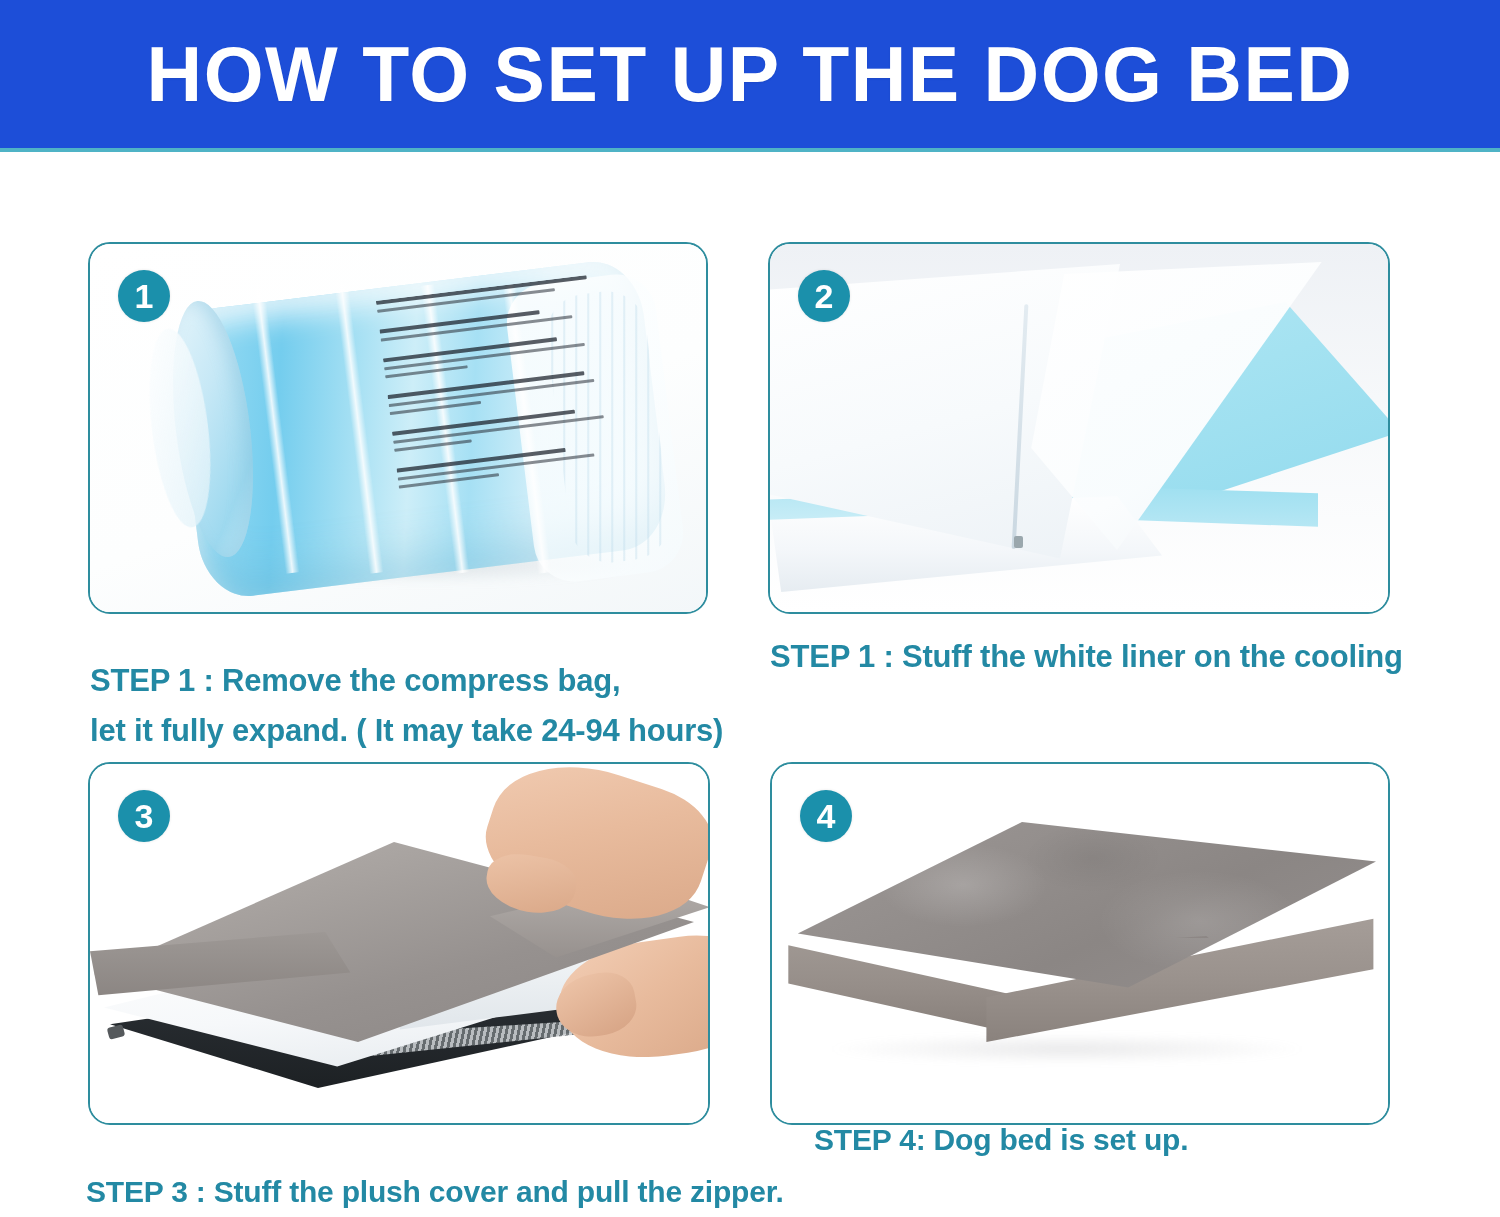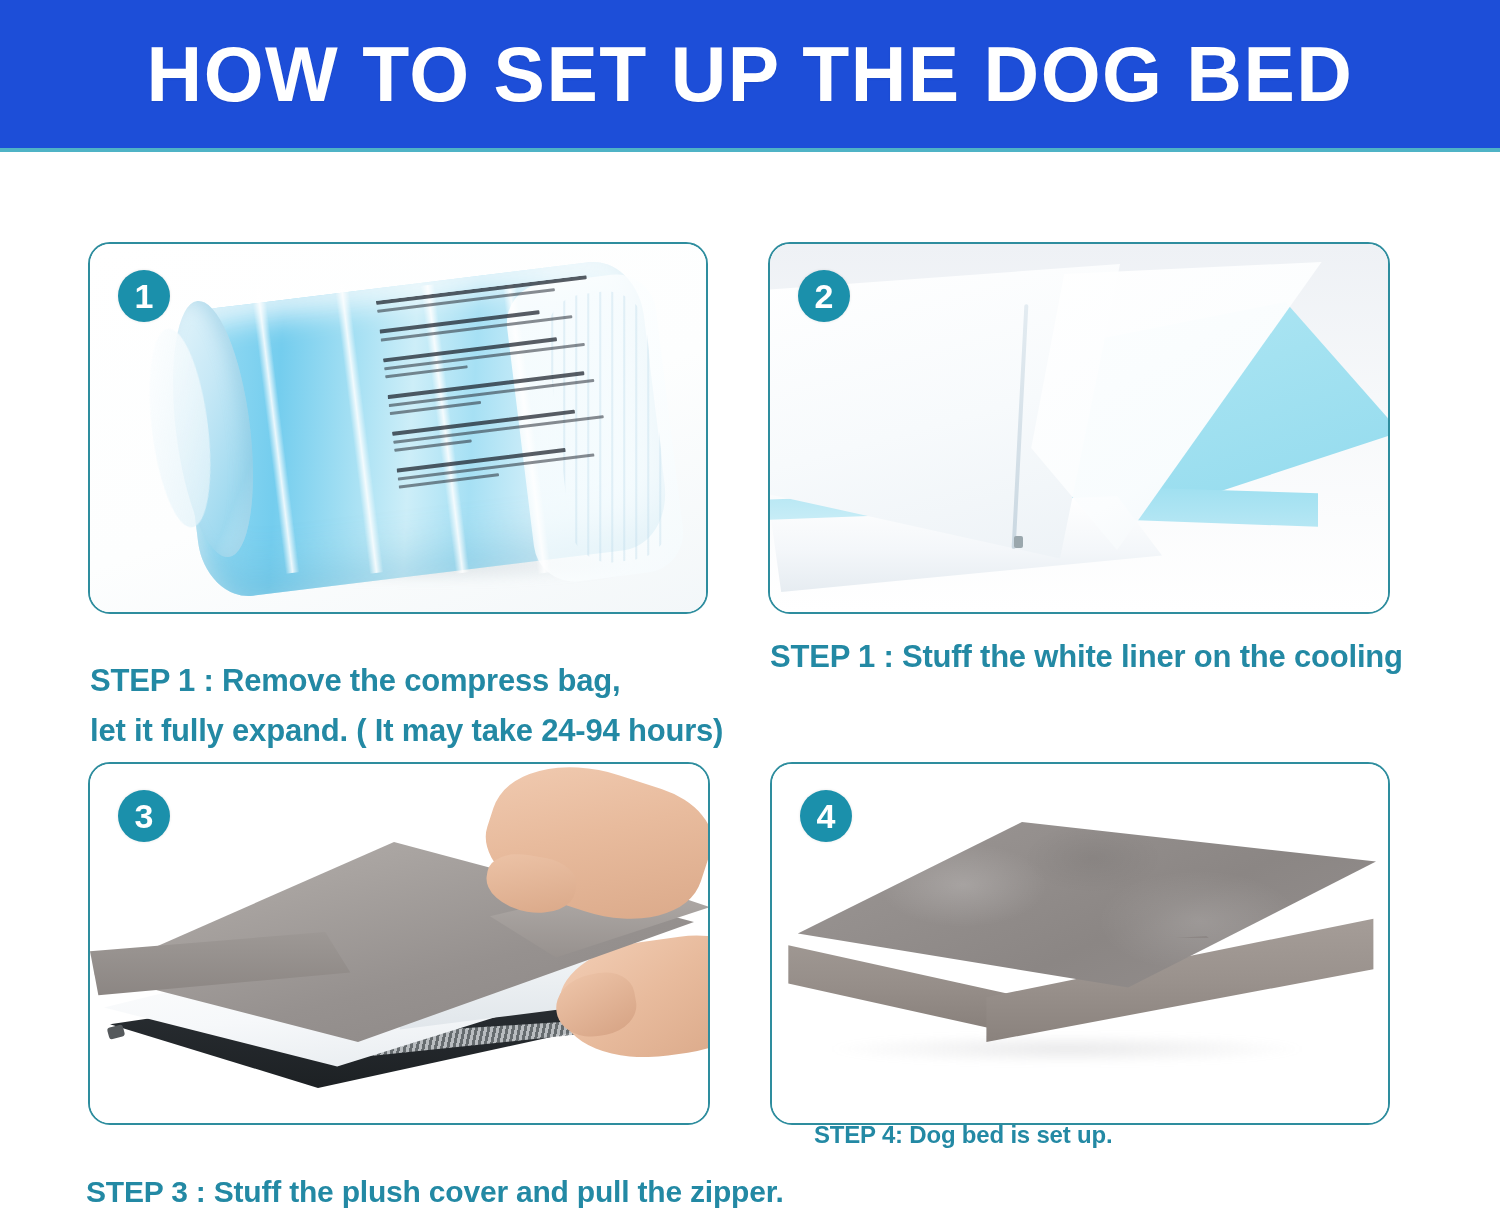--- a/index.html
+++ b/index.html
@@ -87,21 +87,21 @@
     font-family: "Liberation Sans", sans-serif;
     font-weight: bold;
     font-size: 31px;
     line-height: 1.62;
     letter-spacing: -0.2px;
     white-space: nowrap;
   }
   #caption-1 { left: 90px;  top: 632px; margin-top: 24px; }
   #caption-2 { left: 770px; top: 632px; }
   #caption-3 { left: 86px;  top: 1168px; font-size: 30px; }
-  #caption-4 { left: 814px; top: 1116px; font-size: 24px; }
+  #caption-4 { left: 814px; top: 1116px; font-size: 30px; }
   .caption-line { display: block; }
 
   
   .p1-bg { position: absolute; inset: 0; background: linear-gradient(160deg,#ffffff 0%,#fdfefe 55%,#f3f7f9 100%); }
   .p1-shadow {
     position: absolute; left: 120px; top: 300px; width: 430px; height: 40px;
     background: radial-gradient(ellipse at center, rgba(150,170,180,0.30) 0%, rgba(255,255,255,0) 70%);
     filter: blur(4px);
   }
   .p1-roll {

